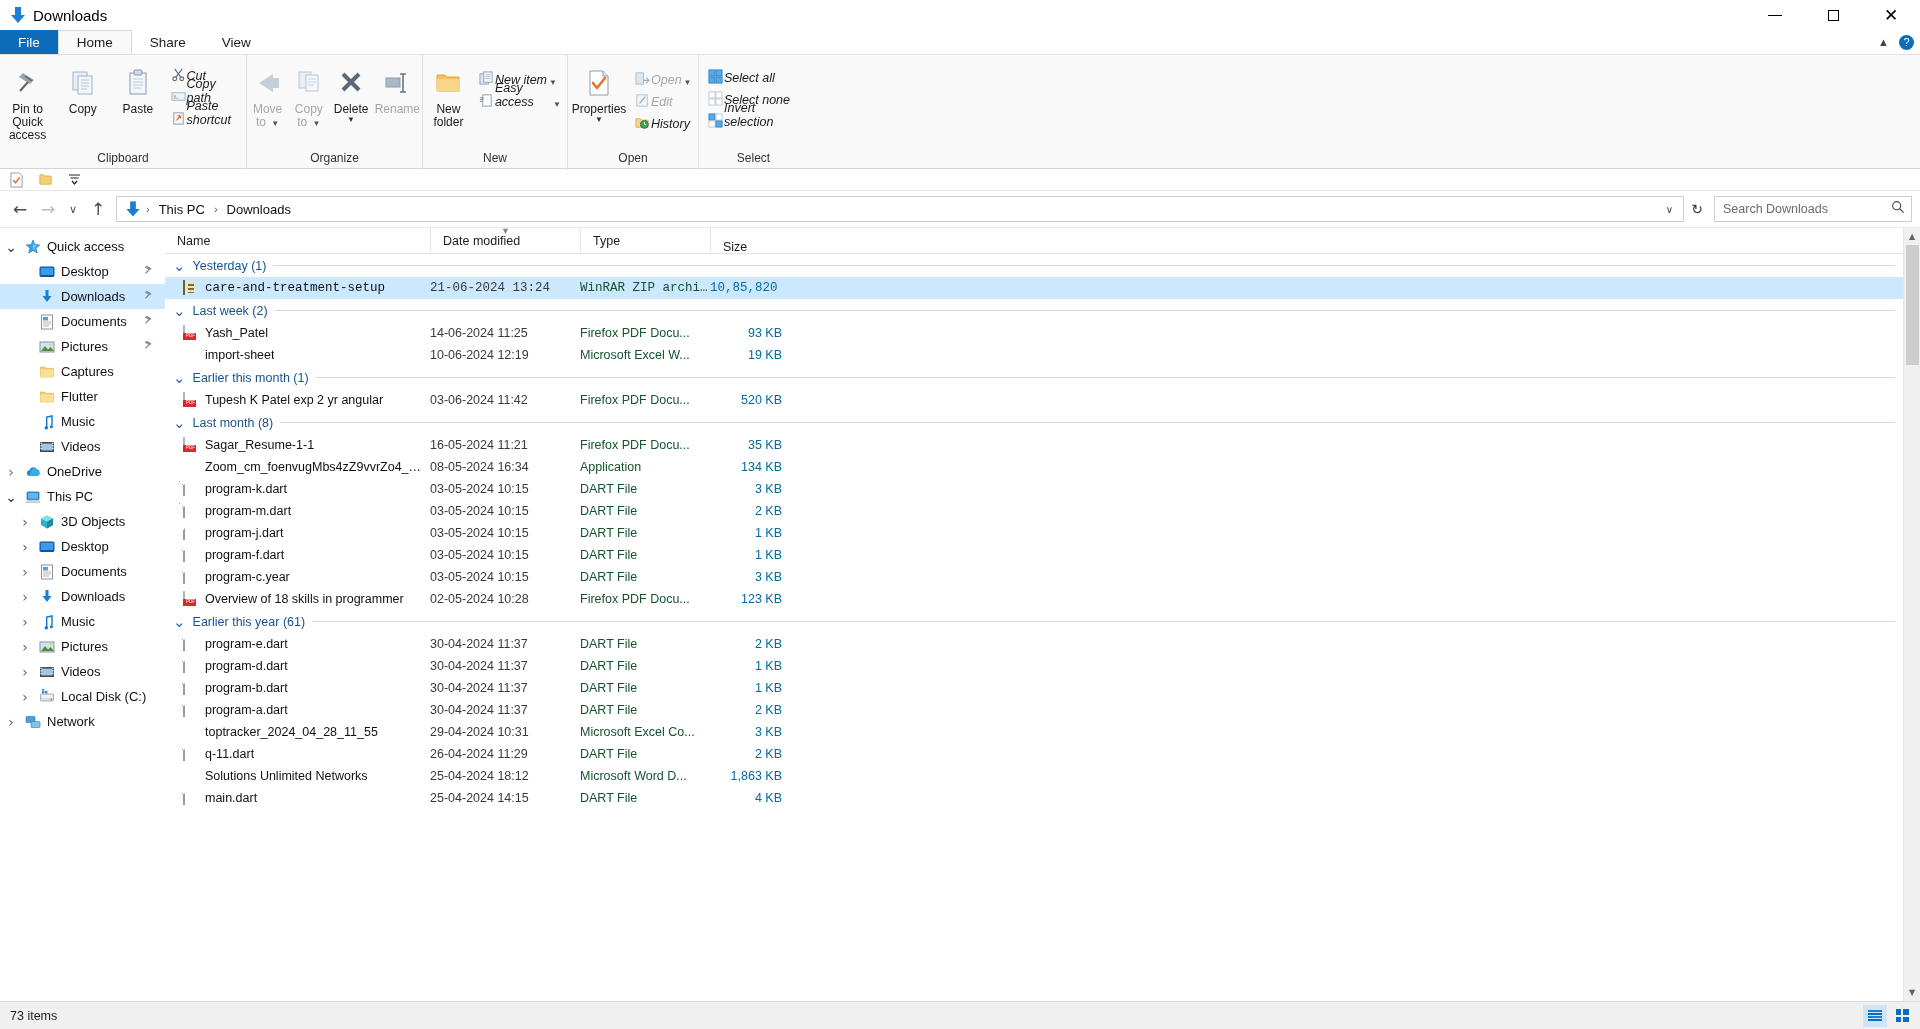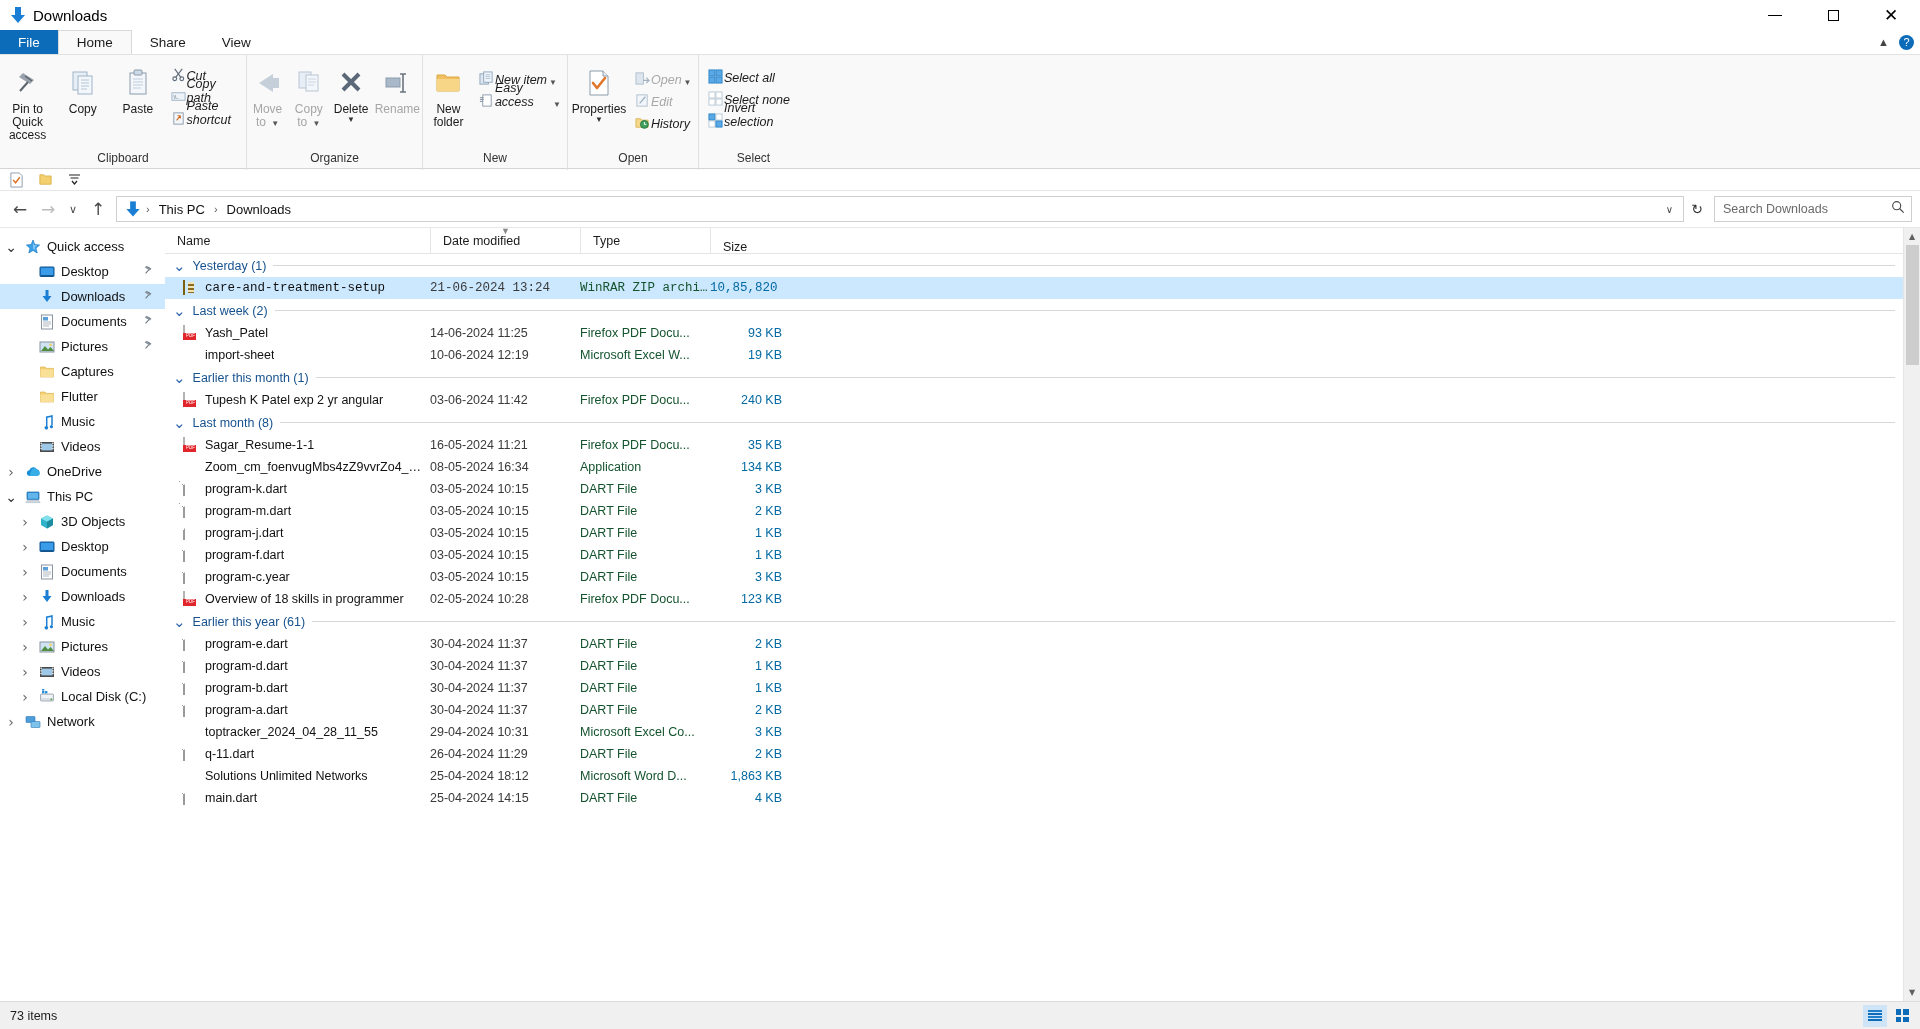--- a/index.html
+++ b/index.html
@@ -910,21 +910,21 @@
             <span class="gtext">Earlier this month (1)</span>
             <span class="gline"></span>
           </div>
           <div class="frow">
             <span class="fname">
               <span class="ficon"><span class="ic-pdf"><span class="pbar"></span><span class="plbl">PDF</span></span></span>
               <span class="ftext">Tupesh K Patel exp 2 yr angular</span>
             </span>
             <span class="fdate">03-06-2024 11:42</span>
             <span class="ftype">Firefox PDF Docu...</span>
-            <span class="fsize">240 KB</span>
+            <span class="fsize">520 KB</span>
           </div>
           <div class="grouphdr">
             <span class="gchev" style="font-size: 15px; line-height: 8px;">⌄</span>
             <span class="gtext">Last month (8)</span>
             <span class="gline"></span>
           </div>
           <div class="frow">
             <span class="fname">
               <span class="ficon"><span class="ic-pdf"><span class="pbar"></span><span class="plbl">PDF</span></span></span>
               <span class="ftext">Sagar_Resume-1-1</span>

